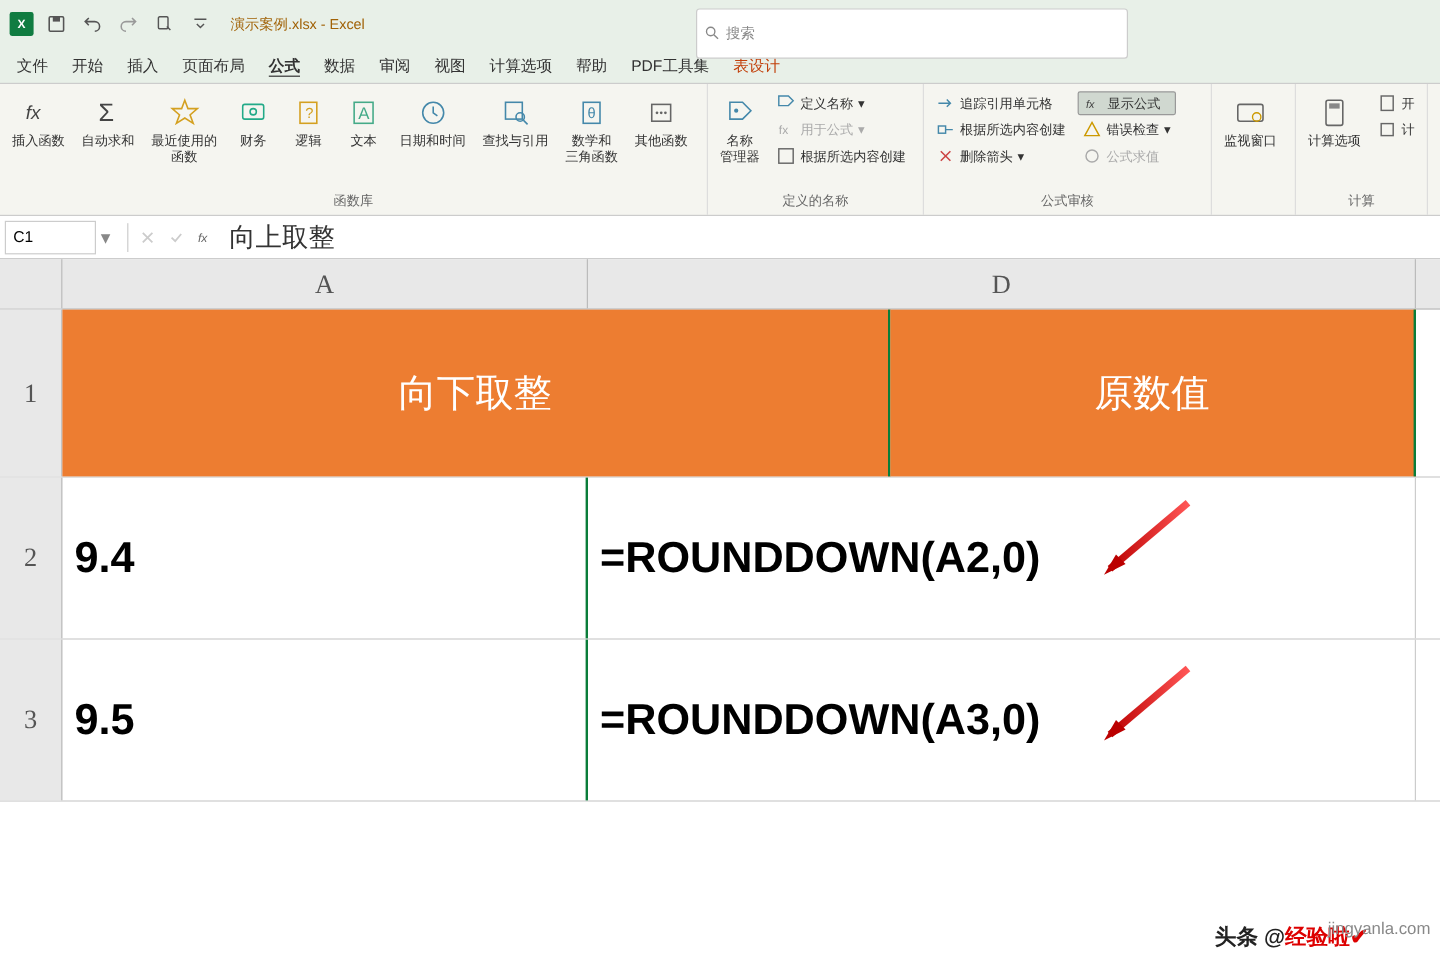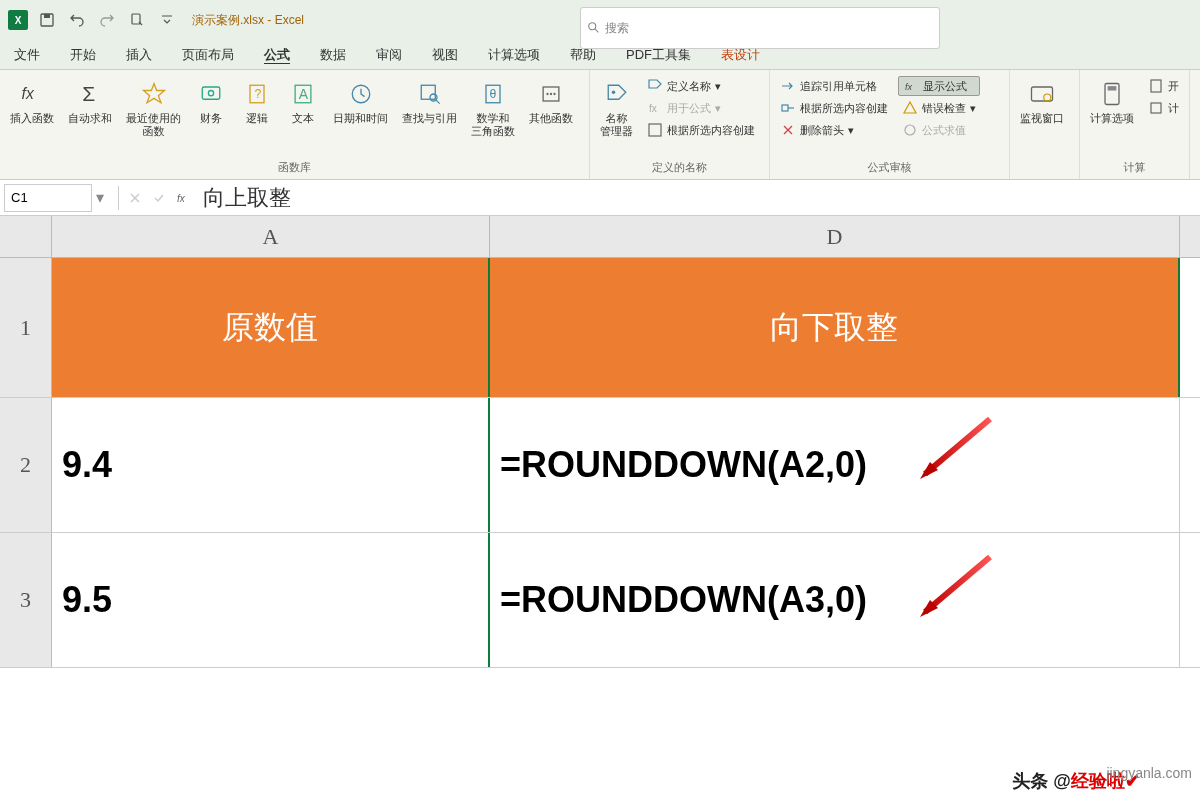--- a/index.html
+++ b/index.html
@@ -9,42 +9,42 @@
     .titlebar { background: #e8f0e8; height: 40px; display: flex; align-items: center; padding: 0 8px; gap: 8px; }
     .excel-icon { width: 20px; height: 20px; background: #107c41; border-radius: 2px; display: flex; align-items: center; justify-content: center; color: #fff; font-size: 10px; font-weight: bold; }
     .qat-btn { width: 22px; height: 22px; display: flex; align-items: center; justify-content: center; color: #555; cursor: pointer; }
     .qat-btn svg { width: 16px; height: 16px; }
     .title-text { font-size: 12px; color: #a16207; margin-left: 6px; }
     .search-box { margin-left: auto; margin-right: auto; width: 360px; height: 42px; background: #fff; border: 1px solid #ccc; border-radius: 3px; display: flex; align-items: center; padding: 0 6px; gap: 4px; position: absolute; left: 580px; top: 7px; }
     .search-box svg { width: 14px; height: 14px; color: #888; }
     .search-box span { font-size: 12px; color: #888; }
     
     
-    .tabs { background: #e8f0e8; height: 30px; display: flex; align-items: center; padding: 0 4px; border-bottom: 1px solid #ccc; gap: 10px; }
+    .tabs { background: #e8f0e8; height: 30px; display: flex; align-items: center; padding: 0 4px; border-bottom: 1px solid #ccc; }
     .tab { padding: 0 10px; font-size: 13px; color: #333; height: 30px; display: flex; align-items: center; cursor: pointer; }
     .tab.active { font-weight: bold; text-decoration: underline; text-underline-offset: 4px; }
     .tab.design { color: #c2410c; }
     
     
     .ribbon { background: #f5f5f0; height: 110px; display: flex; border-bottom: 1px solid #ccc; }
     .ribbon-group { border-right: 1px solid #ddd; display: flex; flex-direction: column; padding: 4px 4px 2px; }
     .ribbon-group-content { display: flex; flex: 1; gap: 2px; }
     .ribbon-group-label { font-size: 11px; color: #666; text-align: center; padding: 2px 0; }
     .ribbon-btn { display: flex; flex-direction: column; align-items: center; justify-content: flex-start; padding: 4px 6px; cursor: pointer; min-width: 44px; }
     .ribbon-btn-icon { width: 32px; height: 32px; display: flex; align-items: center; justify-content: center; margin-bottom: 2px; }
     .ribbon-btn-icon svg { width: 28px; height: 28px; }
     .ribbon-btn-label { font-size: 11px; color: #333; text-align: center; line-height: 1.2; white-space: pre-line; }
     .ribbon-small-row { display: flex; align-items: center; gap: 4px; padding: 2px 4px; font-size: 11px; color: #333; cursor: pointer; }
     .ribbon-small-row svg { width: 16px; height: 16px; }
     .ribbon-col { display: flex; flex-direction: column; gap: 2px; padding: 2px; }
     .ribbon-small-row.highlighted { background: #d0d8d0; border: 1px solid #999; border-radius: 2px; padding: 1px 4px; }
     
     
     .formula-bar { height: 36px; display: flex; align-items: center; border-bottom: 1px solid #ccc; background: #fff; }
-    .name-box { width: 88px; border: 1px solid #ccc; height: 28px; display: flex; align-items: center; padding: 0 6px; font-size: 13px; margin: 0 4px; }
+    .name-box { width: 76px; border: 1px solid #ccc; height: 28px; display: flex; align-items: center; padding: 0 6px; font-size: 13px; margin: 0 4px; }
     .name-box-arrow { width: 18px; color: #888; }
     .fb-btn { width: 24px; display: flex; align-items: center; justify-content: center; color: #888; }
     .fb-btn svg { width: 14px; height: 14px; }
     .formula-input { flex: 1; padding: 0 8px; font-size: 22px; color: #333; }
     
     
     .grid { position: relative; }
     .col-headers { display: flex; height: 42px; background: #e8e8e8; border-bottom: 1px solid #bbb; }
     .corner { width: 52px; background: #e8e8e8; border-right: 1px solid #bbb; }
     .col-h { display: flex; align-items: center; justify-content: center; font-size: 22px; color: #555; border-right: 1px solid #bbb; font-family: "Times New Roman", serif; }
@@ -388,22 +388,22 @@
 
 <div class="grid">
   <div class="col-headers">
     <div class="corner"></div>
     <div class="col-h a">A</div>
     <div class="col-h d">D</div>
   </div>
 
   <div class="row row1">
     <div class="row-h">1</div>
+    <div class="cell d header-cell">向下取整</div>
     <div class="cell a header-cell">原数值</div>
-    <div class="cell d header-cell">向下取整</div>
   </div>
 
   <div class="row row2">
     <div class="row-h">2</div>
     <div class="cell a data-cell">9.4</div>
     <div class="cell d data-cell">=ROUNDDOWN(A2,0)</div>
   </div>
 
   <div class="row row3">
     <div class="row-h">3</div>

